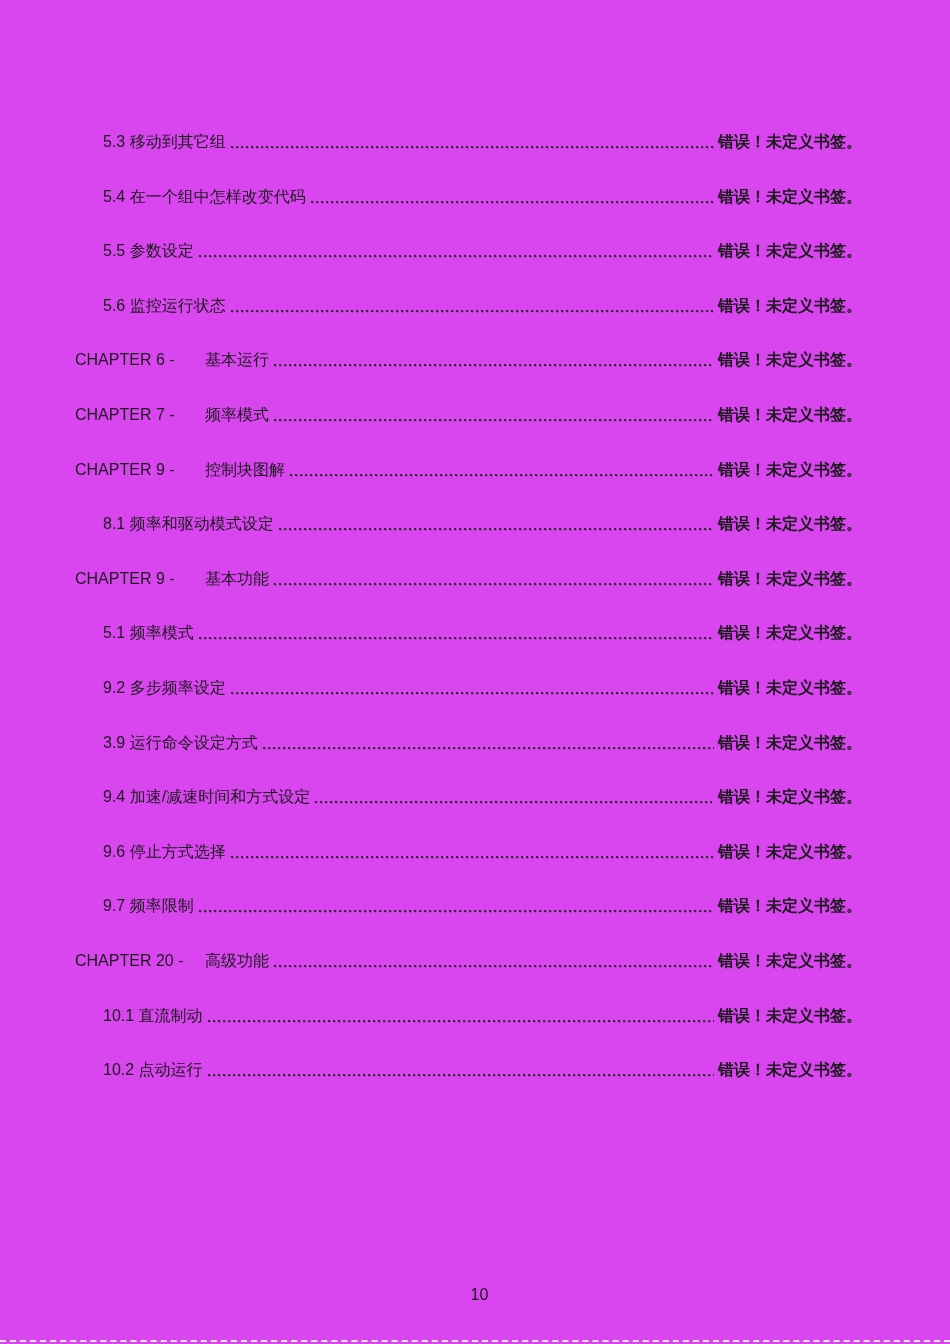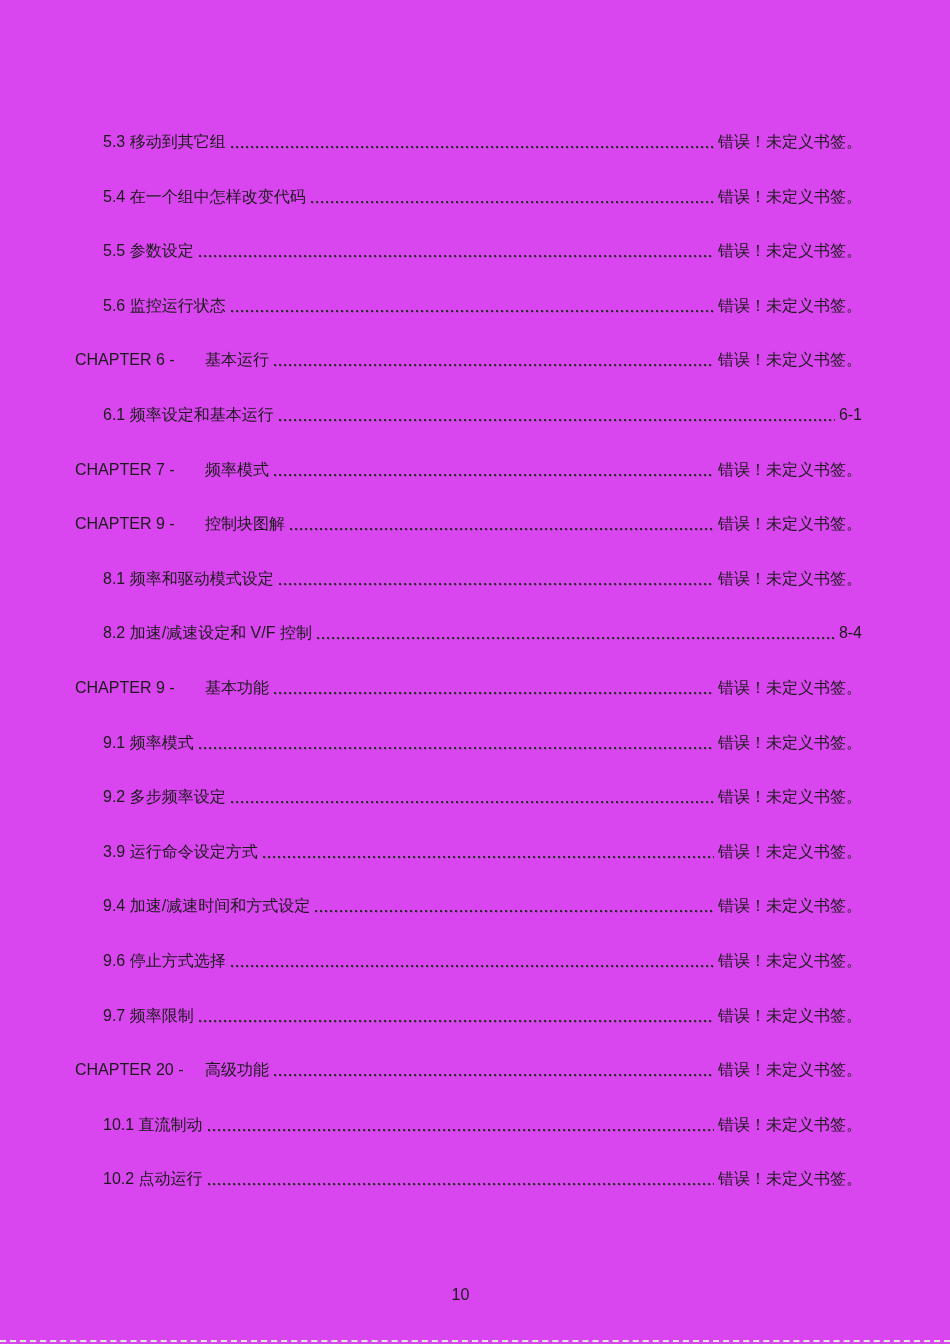--- a/index.html
+++ b/index.html
@@ -45,25 +45,25 @@
     margin: 0 4px 3px 5px;
     background-image: radial-gradient(circle at 1.2px 2.2px, #2e2e2e 1.15px, rgba(0,0,0,0) 1.45px);
     background-size: 5px 4px;
     background-repeat: repeat-x;
     background-position: left bottom;
   }
   .pageref {
     flex: none;
     white-space: nowrap;
   }
-  .pageref.error { font-weight: 400; }
+  .pageref.error { font-weight: 700; }
   .footer {
     position: absolute;
     top: 1286px;
-    left: 67px;
+    left: 86px;
     width: 787px;
     text-align: center;
     font-size: 16px;
   }
   .bottom-edge {
     position: absolute;
     left: 0;
     right: 0;
     bottom: 2px;
     height: 0;
@@ -94,55 +94,45 @@
         <span class="entry-title">5.6 监控运行状态</span>
         <span class="leader"></span>
         <span class="pageref error">错误！未定义书签。</span>
       </div>
       <div class="toc-row chapter">
         <span class="chap-label">CHAPTER 6 -</span>
         <span class="entry-title">基本运行</span>
         <span class="leader"></span>
         <span class="pageref error">错误！未定义书签。</span>
       </div>
-      <div class="toc-row section">
-        <span class="entry-title">6.1 频率设定和基本运行</span>
-        <span class="leader"></span>
-        <span class="pageref">6-1</span>
-      </div>
       <div class="toc-row chapter">
         <span class="chap-label">CHAPTER 7 -</span>
         <span class="entry-title">频率模式</span>
         <span class="leader"></span>
         <span class="pageref error">错误！未定义书签。</span>
       </div>
       <div class="toc-row chapter">
         <span class="chap-label">CHAPTER 9 -</span>
         <span class="entry-title">控制块图解</span>
         <span class="leader"></span>
         <span class="pageref error">错误！未定义书签。</span>
       </div>
       <div class="toc-row section">
         <span class="entry-title">8.1 频率和驱动模式设定</span>
         <span class="leader"></span>
         <span class="pageref error">错误！未定义书签。</span>
       </div>
-      <div class="toc-row section">
-        <span class="entry-title">8.2 加速/减速设定和 V/F 控制</span>
-        <span class="leader"></span>
-        <span class="pageref">8-4</span>
-      </div>
       <div class="toc-row chapter">
         <span class="chap-label">CHAPTER 9 -</span>
         <span class="entry-title">基本功能</span>
         <span class="leader"></span>
         <span class="pageref error">错误！未定义书签。</span>
       </div>
       <div class="toc-row section">
-        <span class="entry-title">9.1 频率模式</span>
+        <span class="entry-title">5.1 频率模式</span>
         <span class="leader"></span>
         <span class="pageref error">错误！未定义书签。</span>
       </div>
       <div class="toc-row section">
         <span class="entry-title">9.2 多步频率设定</span>
         <span class="leader"></span>
         <span class="pageref error">错误！未定义书签。</span>
       </div>
       <div class="toc-row section">
         <span class="entry-title">3.9 运行命令设定方式</span>

